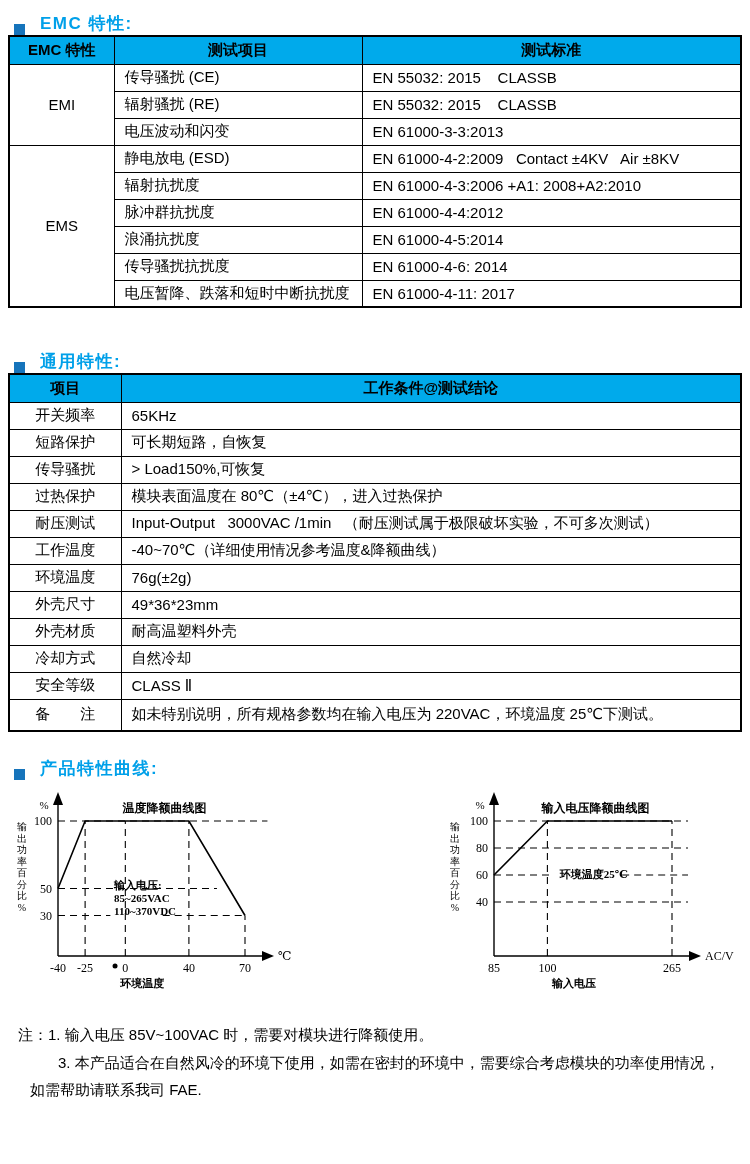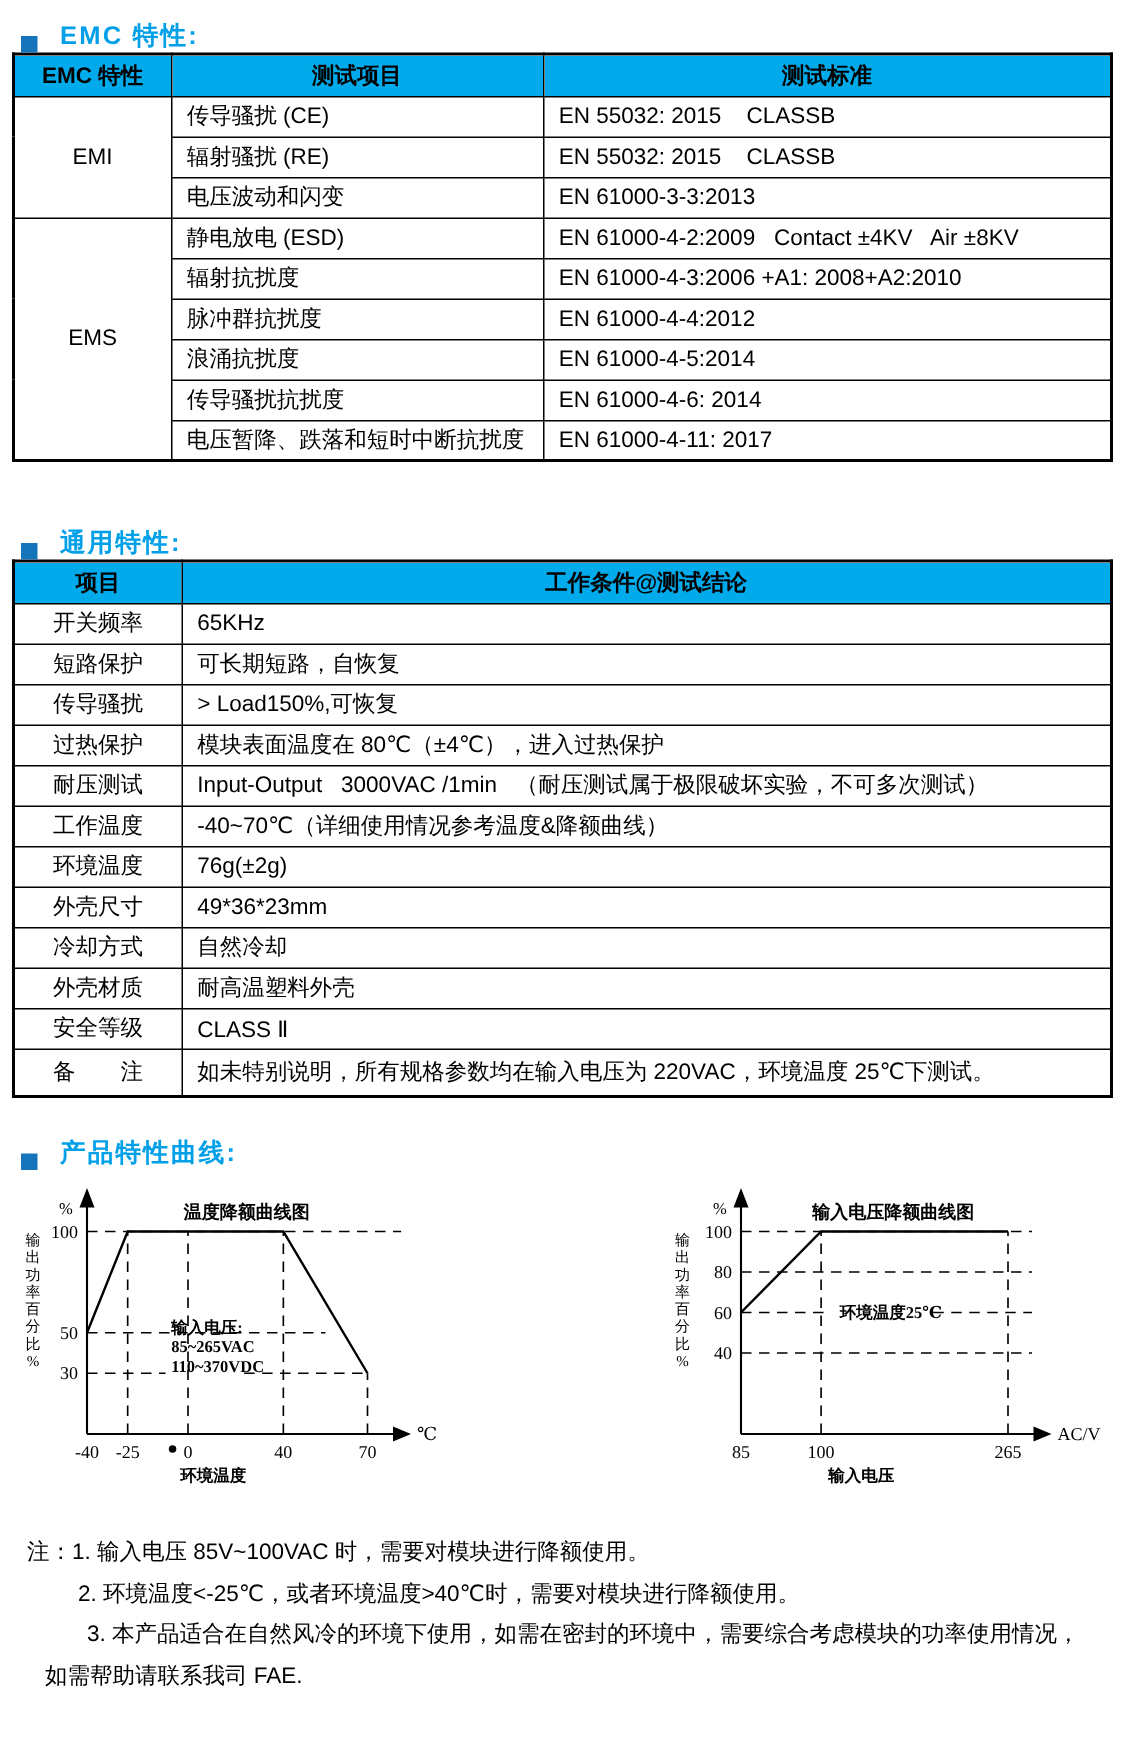--- a/index.html
+++ b/index.html
@@ -163,26 +163,26 @@
       </tr>
       <tr>
         <td class="label">环境温度</td>
         <td class="value">76g(±2g)</td>
       </tr>
       <tr>
         <td class="label">外壳尺寸</td>
         <td class="value">49*36*23mm</td>
       </tr>
       <tr>
+        <td class="label">外壳材质</td>
+        <td class="value">耐高温塑料外壳</td>
+      </tr>
+      <tr>
         <td class="label">冷却方式</td>
         <td class="value">自然冷却</td>
-      </tr>
-      <tr>
-        <td class="label">外壳材质</td>
-        <td class="value">耐高温塑料外壳</td>
       </tr>
       <tr>
         <td class="label">安全等级</td>
         <td class="value">CLASS Ⅱ</td>
       </tr>
       <tr class="tall">
         <td class="label">备　　注</td>
         <td class="value">如未特别说明，所有规格参数均在输入电压为 220VAC，环境温度 25℃下测试。</td>
       </tr>
     </tbody>
@@ -264,18 +264,17 @@
         <text x="16" y="88" text-anchor="middle" font-size="10">百</text>
         <text x="16" y="99.5" text-anchor="middle" font-size="10">分</text>
         <text x="16" y="111" text-anchor="middle" font-size="10">比</text>
         <text x="16" y="122.5" text-anchor="middle" font-size="10">%</text>
         <text x="120.86" y="90.375" font-size="11" font-weight="bold">环境温度25℃</text>
       </svg>
   </div>
 
   <div class="notes">
     <div class="note-line n0">注：1. 输入电压 85V~100VAC 时，需要对模块进行降额使用。</div>
-    <div class="note-line n1">2. 环境温度&lt;-25℃，或者环境温度&gt;40℃时，需要对模块进行降额使用。</div>
     <div class="note-line n2">3. 本产品适合在自然风冷的环境下使用，如需在密封的环境中，需要综合考虑模块的功率使用情况，</div>
     <div class="note-line n3">如需帮助请联系我司 FAE.</div>
   </div>
 
 </div>
 
 </body></html>

